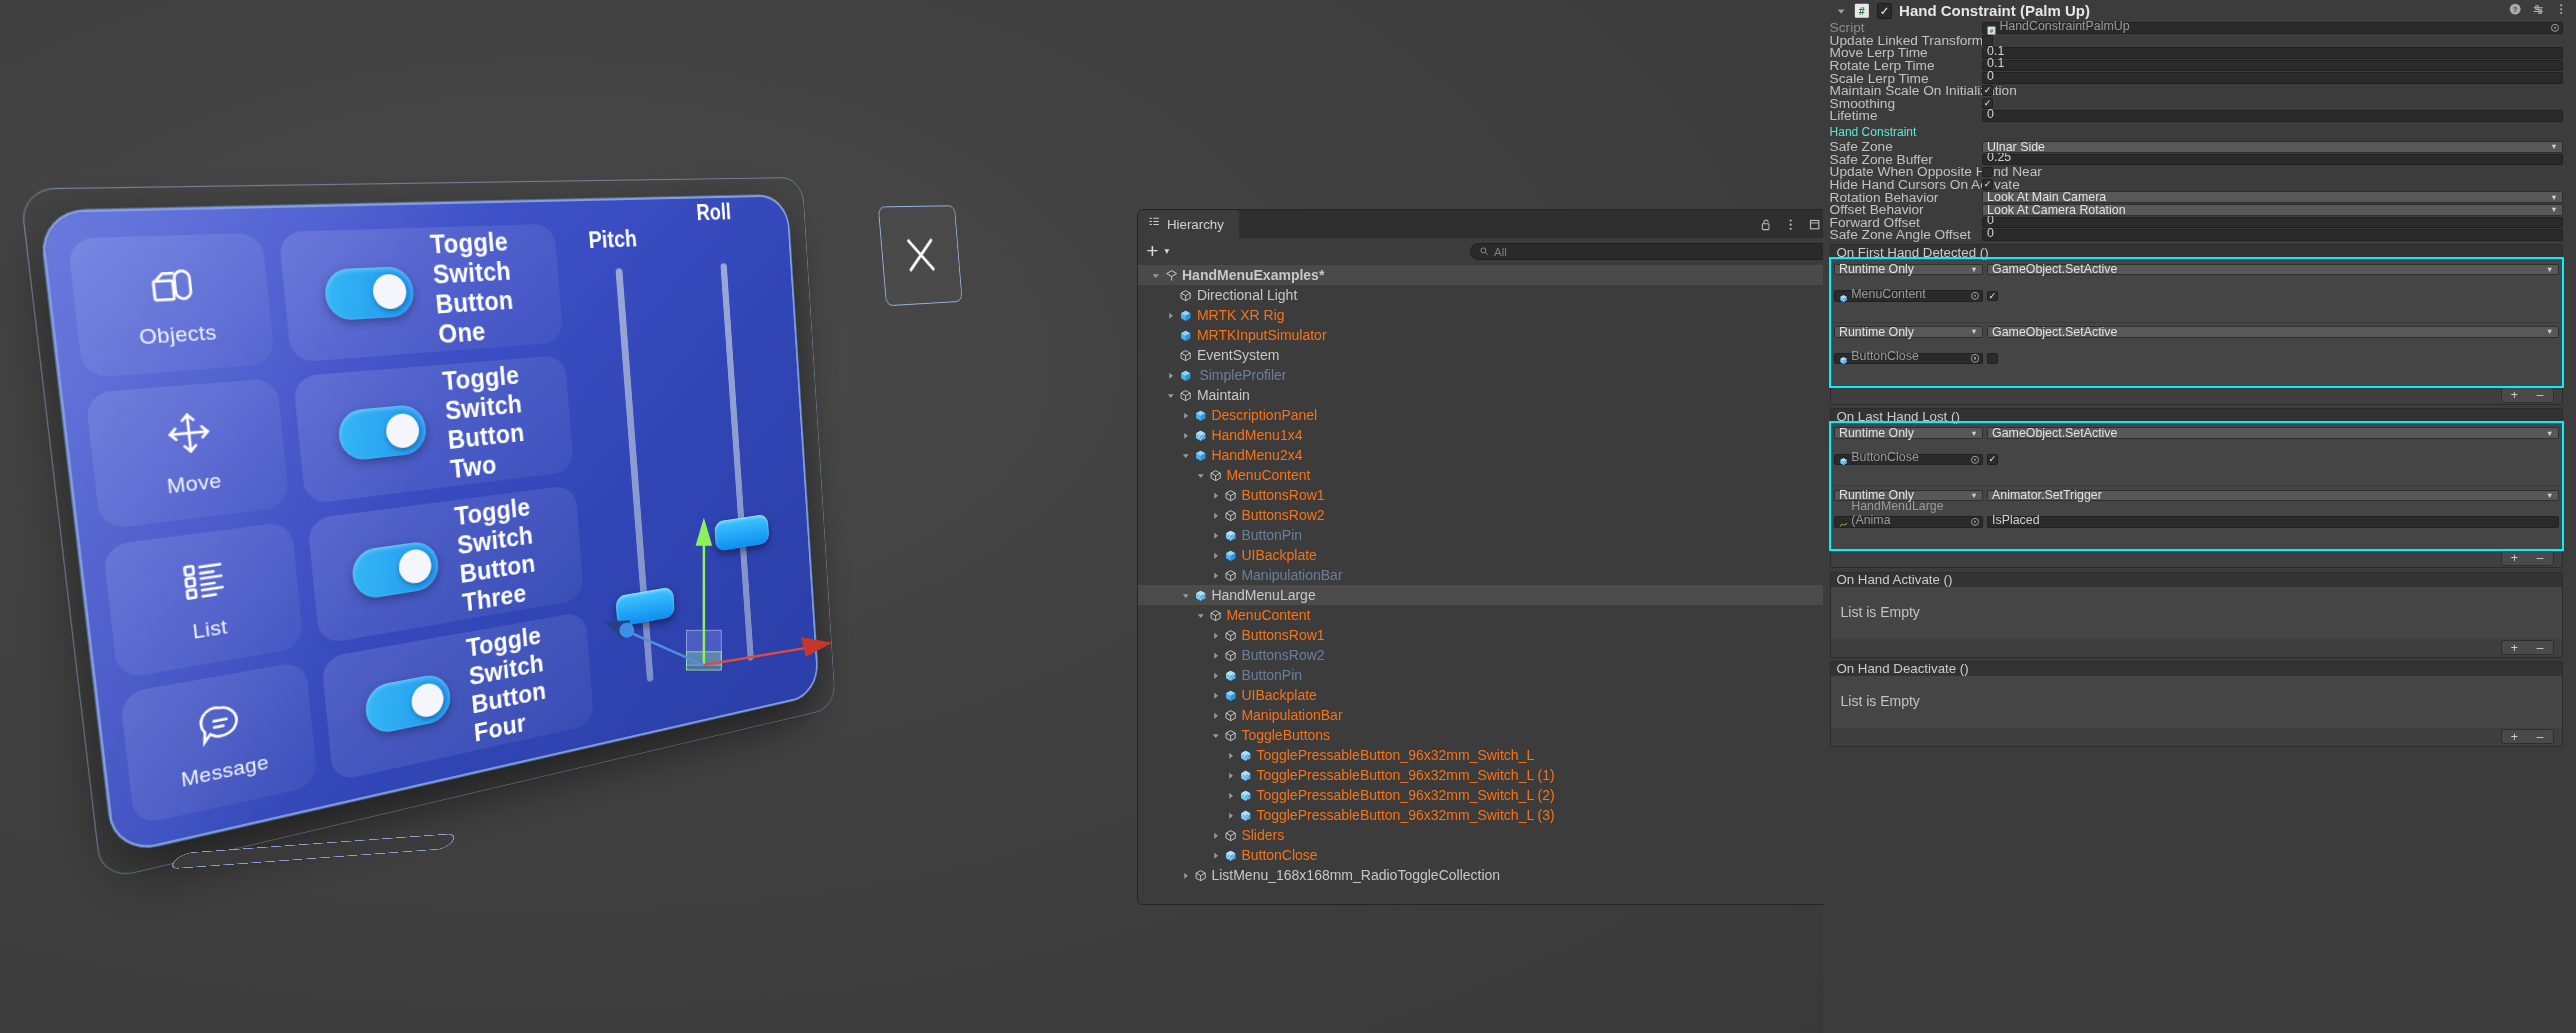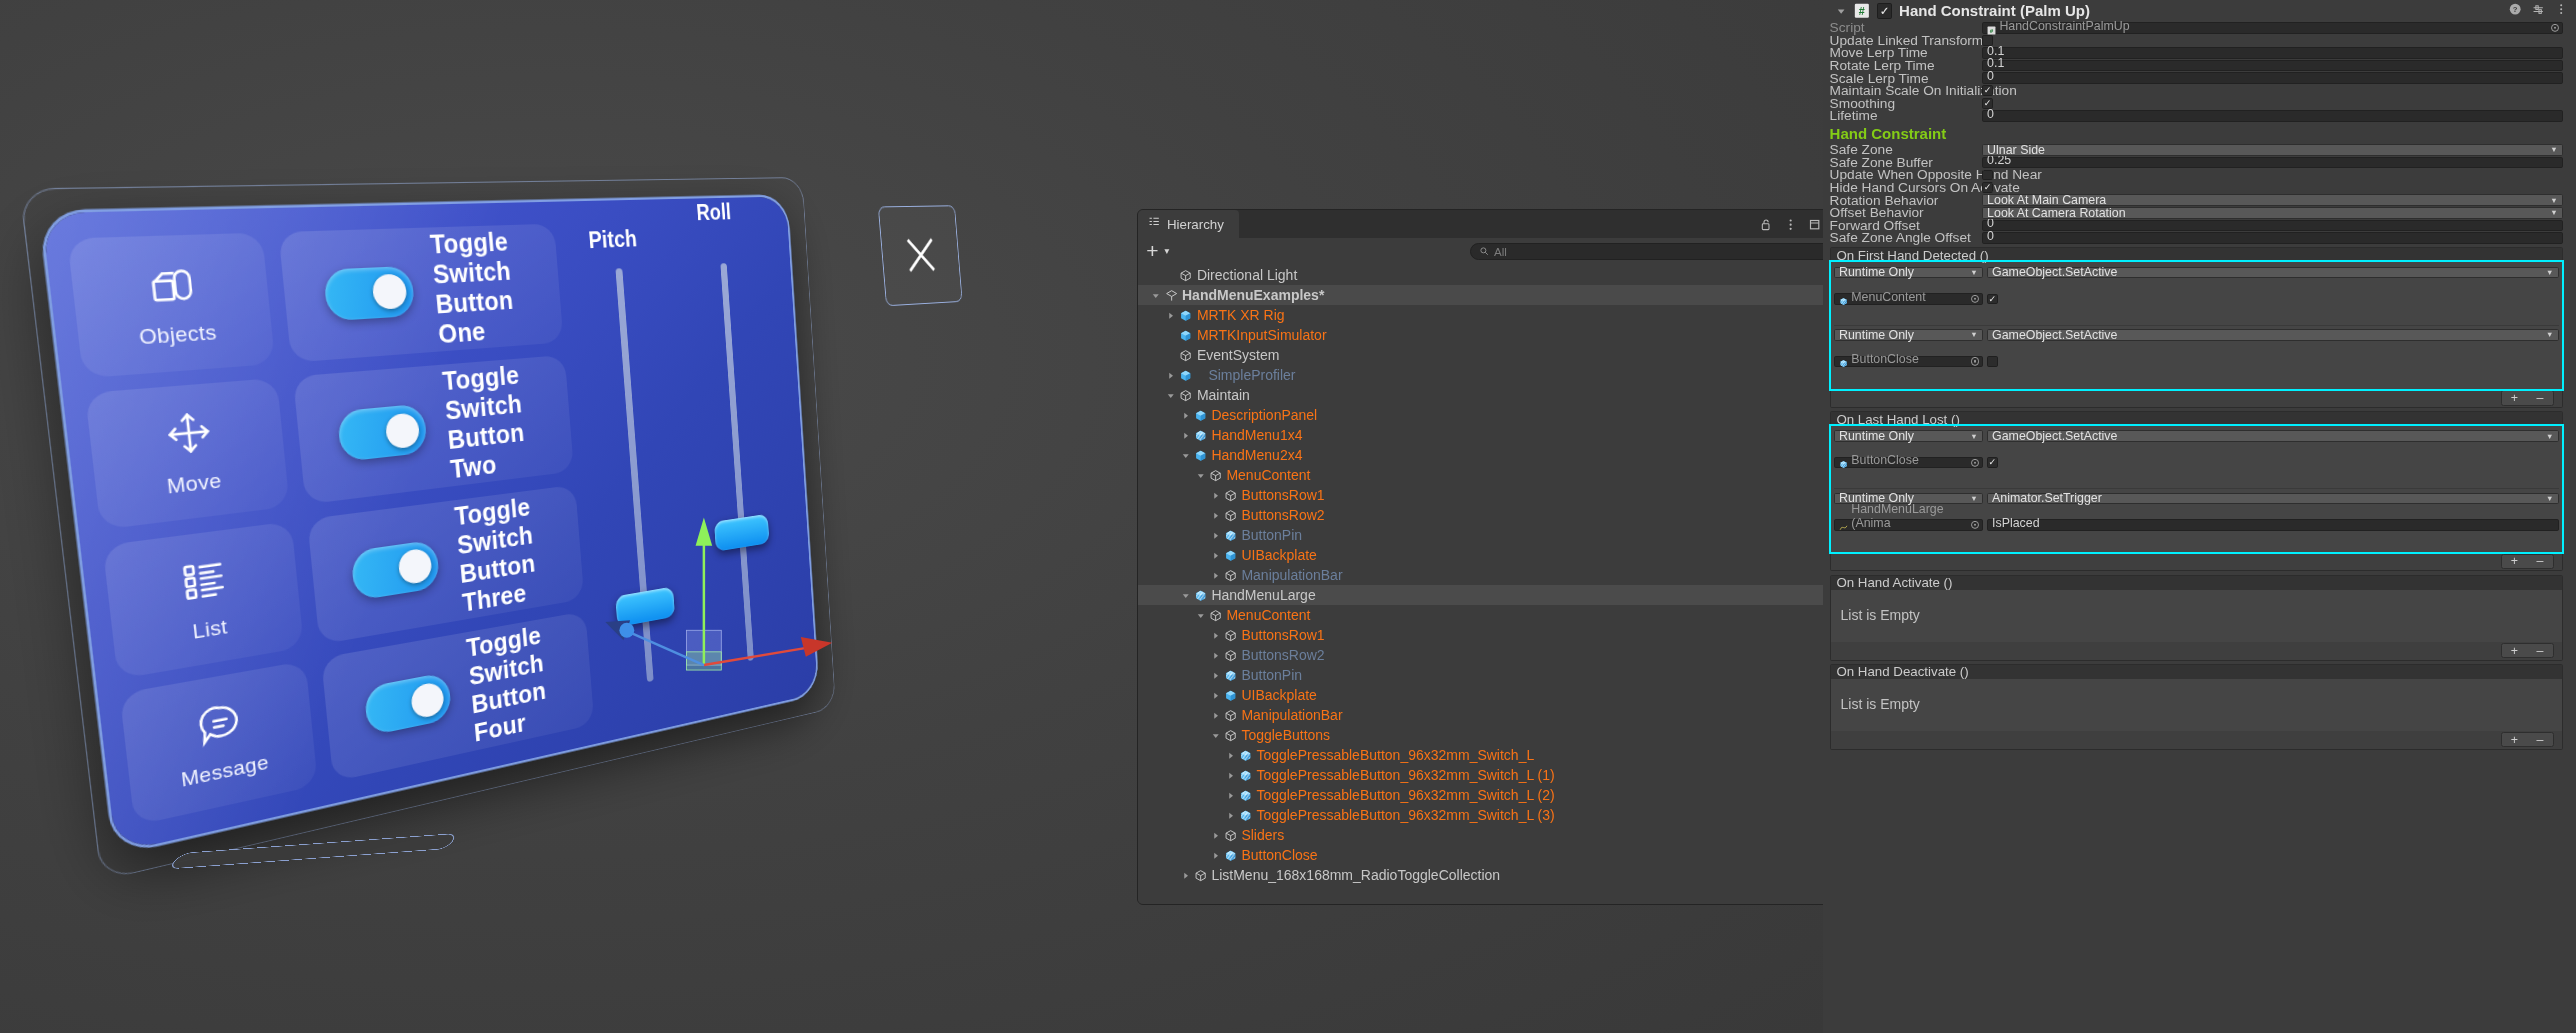--- a/index.html
+++ b/index.html
@@ -179,21 +179,21 @@
   .chk {
     width:10.8px; height:10.8px; background:#2c2c2c; border:0.8px solid #1f1f1f; border-radius:1.7px;
     display:flex; align-items:center; justify-content:center; color:#efefef; font-size:9px; line-height:1;
   }
   .chk.off { background:#2c2c2c; }
   .dd {
     height:11.6px; background:#585858; border:0.8px solid #2e2e2e; border-radius:1.7px;
     display:flex; align-items:center; padding:0 4.1px; color:#e2e2e2; font-size:12.4px; position:relative;
   }
   .dd .arr { position:absolute; right:4.1px; font-size:7.5px; color:#d0d0d0; }
-  .sect-title { padding:2.5px 0 1.7px 6.6px; font-weight:700; color:#84cc16; font-size:15px; }
+  .sect-title { padding:2.5px 0 1.7px 6.6px; font-weight:400; color:#5eead4; font-size:12px; }
 
   
   .ev-wrap { margin:3.3px 6.6px 0 6.6px; border:0.8px solid #2c2c2c; background:#3f3f3f; border-radius:1.7px; }
   .ev-head { height:14px; display:flex; align-items:center; padding-left:5.8px; background:#333; color:#ccc; font-size:13.3px; }
   .ev-body { padding:2.5px 3.3px 3.3px 3.3px; background:#454545; }
   .ev-body.hl { outline:2.5px solid #00f0ff; outline-offset:-0.8px; }
   .ev-item { padding:1.7px 0 3.3px 0; }
   .ev-line { display:flex; gap:4.1px; align-items:center; margin-bottom:15px; }
   .ev-line .dd { flex:none; width:149px; }
   .ev-line .dd.wide { flex:1; width:auto; }
@@ -391,49 +391,49 @@
           <svg viewBox="0 0 16 16" fill="none" stroke="#8a8a8a" stroke-width="1.6">
             <circle cx="7" cy="7" r="4"></circle>
               <path d="M10 10 L14 14"></path>
           </svg>
         </span>
         <span>All</span>
       </div>
     </div>
 
     <div class="h-tree" id="tree">
-        <div class="row">
-          <span style="width:26.5px;flex:none"></span>
-          <span class="tw"></span>
-          <span class="gi">
-            <svg viewBox="0 0 16 16" fill="none" stroke="#c9c9c9" stroke-width="1.15">
-              <path d="M8 2 L13.5 5 V11 L8 14 L2.5 11 V5 Z"></path>
-              <path d="M2.5 5 L8 8 L13.5 5 M8 8 V14"></path>
-            </svg>
-          </span>
-          <span class="lbl plain" style="margin-left:2.5px">Directional Light</span>
-        </div>
         <div class="row scene-row">
           <span style="width:11.6px;flex:none"></span>
           <span class="tw">
             <svg viewBox="0 0 10 10" fill="#9a9a9a">
               <polygon points="1,3 9,3 5,8"></polygon>
             </svg>
           </span>
           <span class="gi">
             <svg viewBox="0 0 16 16" fill="none" stroke="#c9c9c9" stroke-width="1.2">
               <path d="M8 2 L14 5.5 L8 9 L2 5.5 Z"></path>
               <path d="M8 9 V14"></path>
             </svg>
           </span>
           <span class="lbl plain" style="margin-left:2.5px">HandMenuExamples*</span>
           <span class="kebab">⋮</span>
         </div>
         <div class="row">
           <span style="width:26.5px;flex:none"></span>
+          <span class="tw"></span>
+          <span class="gi">
+            <svg viewBox="0 0 16 16" fill="none" stroke="#c9c9c9" stroke-width="1.15">
+              <path d="M8 2 L13.5 5 V11 L8 14 L2.5 11 V5 Z"></path>
+              <path d="M2.5 5 L8 8 L13.5 5 M8 8 V14"></path>
+            </svg>
+          </span>
+          <span class="lbl plain" style="margin-left:2.5px">Directional Light</span>
+        </div>
+        <div class="row">
+          <span style="width:26.5px;flex:none"></span>
           <span class="tw">
             <svg viewBox="0 0 10 10" fill="#9a9a9a">
               <polygon points="3,1 8,5 3,9"></polygon>
             </svg>
           </span>
           <span class="gi">
             <svg viewBox="0 0 16 16">
               <path d="M8 2 L13.5 5 V11 L8 14 L2.5 11 V5 Z" fill="#4ab4f0"></path>
               <path d="M8 2 L13.5 5 L8 8 L2.5 5 Z" fill="#8fd6fb"></path>
               <path d="M8 8 L13.5 5 V11 L8 14 Z" fill="#2f93d4"></path>
@@ -473,21 +473,21 @@
               <polygon points="3,1 8,5 3,9"></polygon>
             </svg>
           </span>
           <span class="gi">
             <svg viewBox="0 0 16 16">
               <path d="M8 2 L13.5 5 V11 L8 14 L2.5 11 V5 Z" fill="#4ab4f0"></path>
               <path d="M8 2 L13.5 5 L8 8 L2.5 5 Z" fill="#8fd6fb"></path>
               <path d="M8 8 L13.5 5 V11 L8 14 Z" fill="#2f93d4"></path>
             </svg>
           </span>
-          <span class="lbl dim" style="margin-left:14px">SimpleProfiler</span>
+          <span class="lbl dim" style="margin-left:5px">SimpleProfiler</span>
           <span class="chev">›</span>
         </div>
         <div class="row">
           <span style="width:26.5px;flex:none"></span>
           <span class="tw">
             <svg viewBox="0 0 10 10" fill="#9a9a9a">
               <polygon points="1,3 9,3 5,8"></polygon>
             </svg>
           </span>
           <span class="gi">

